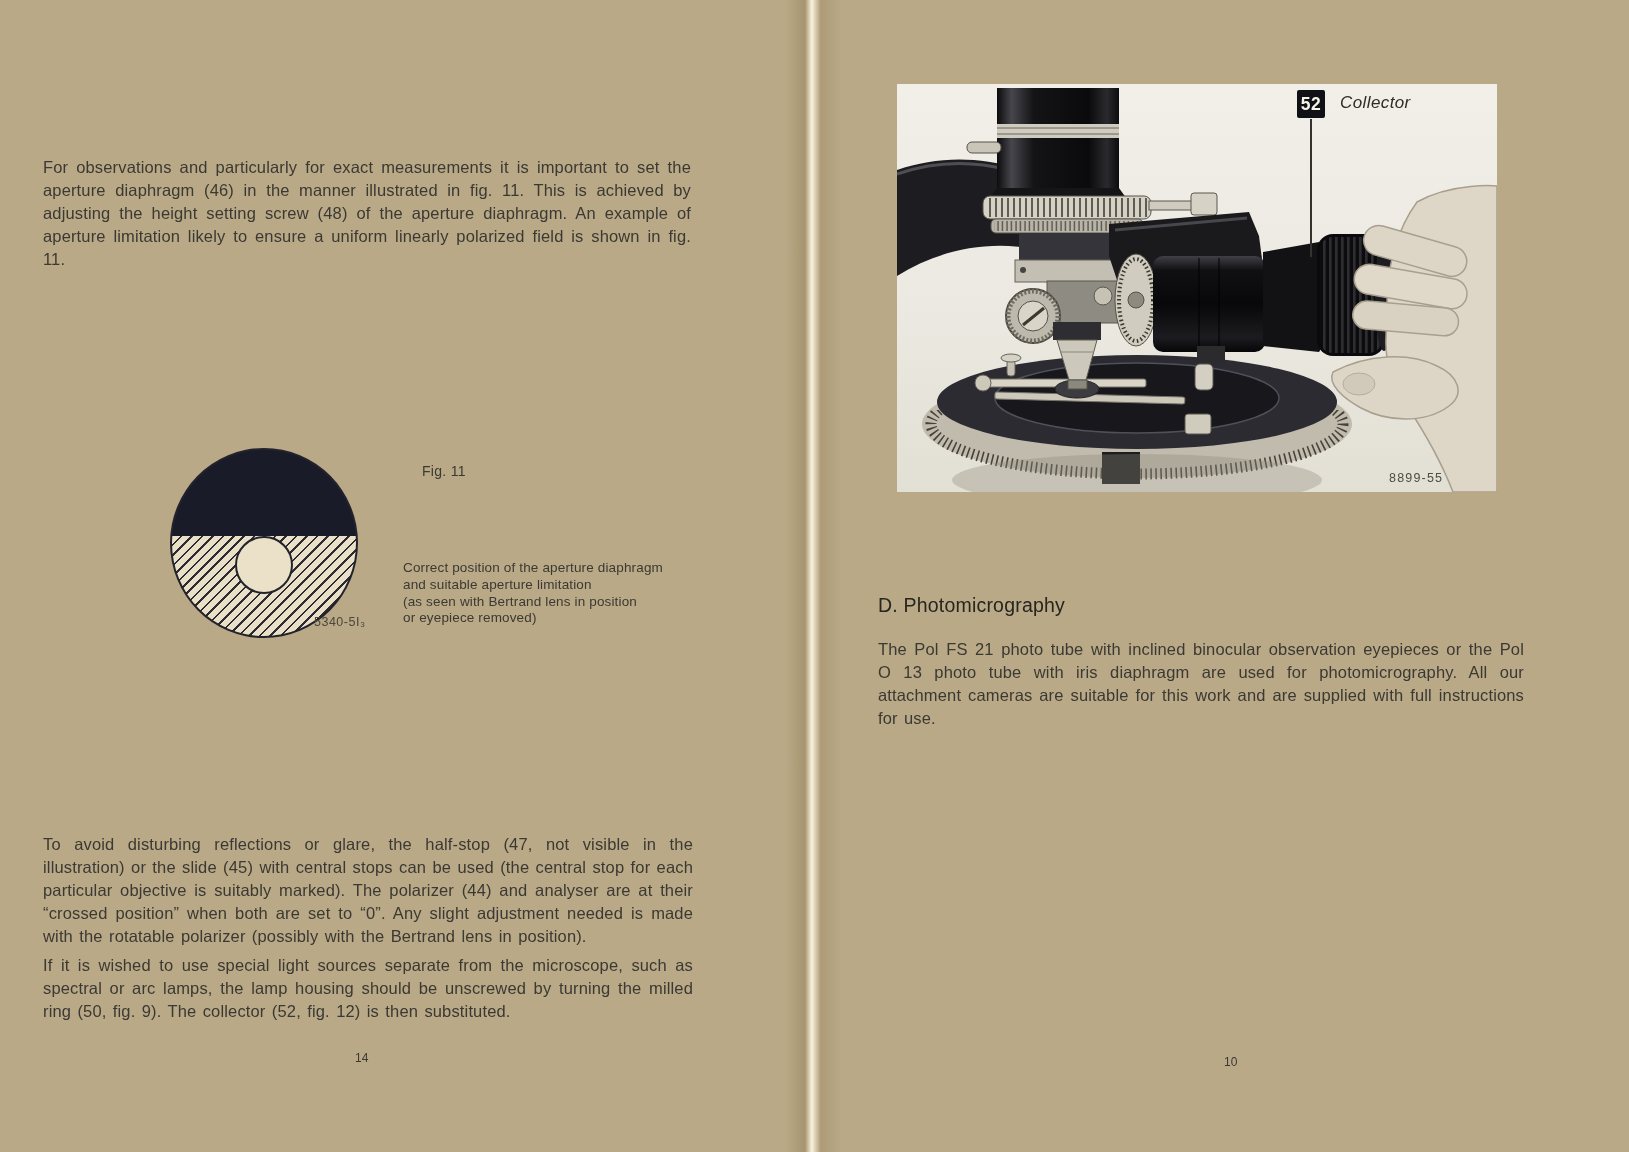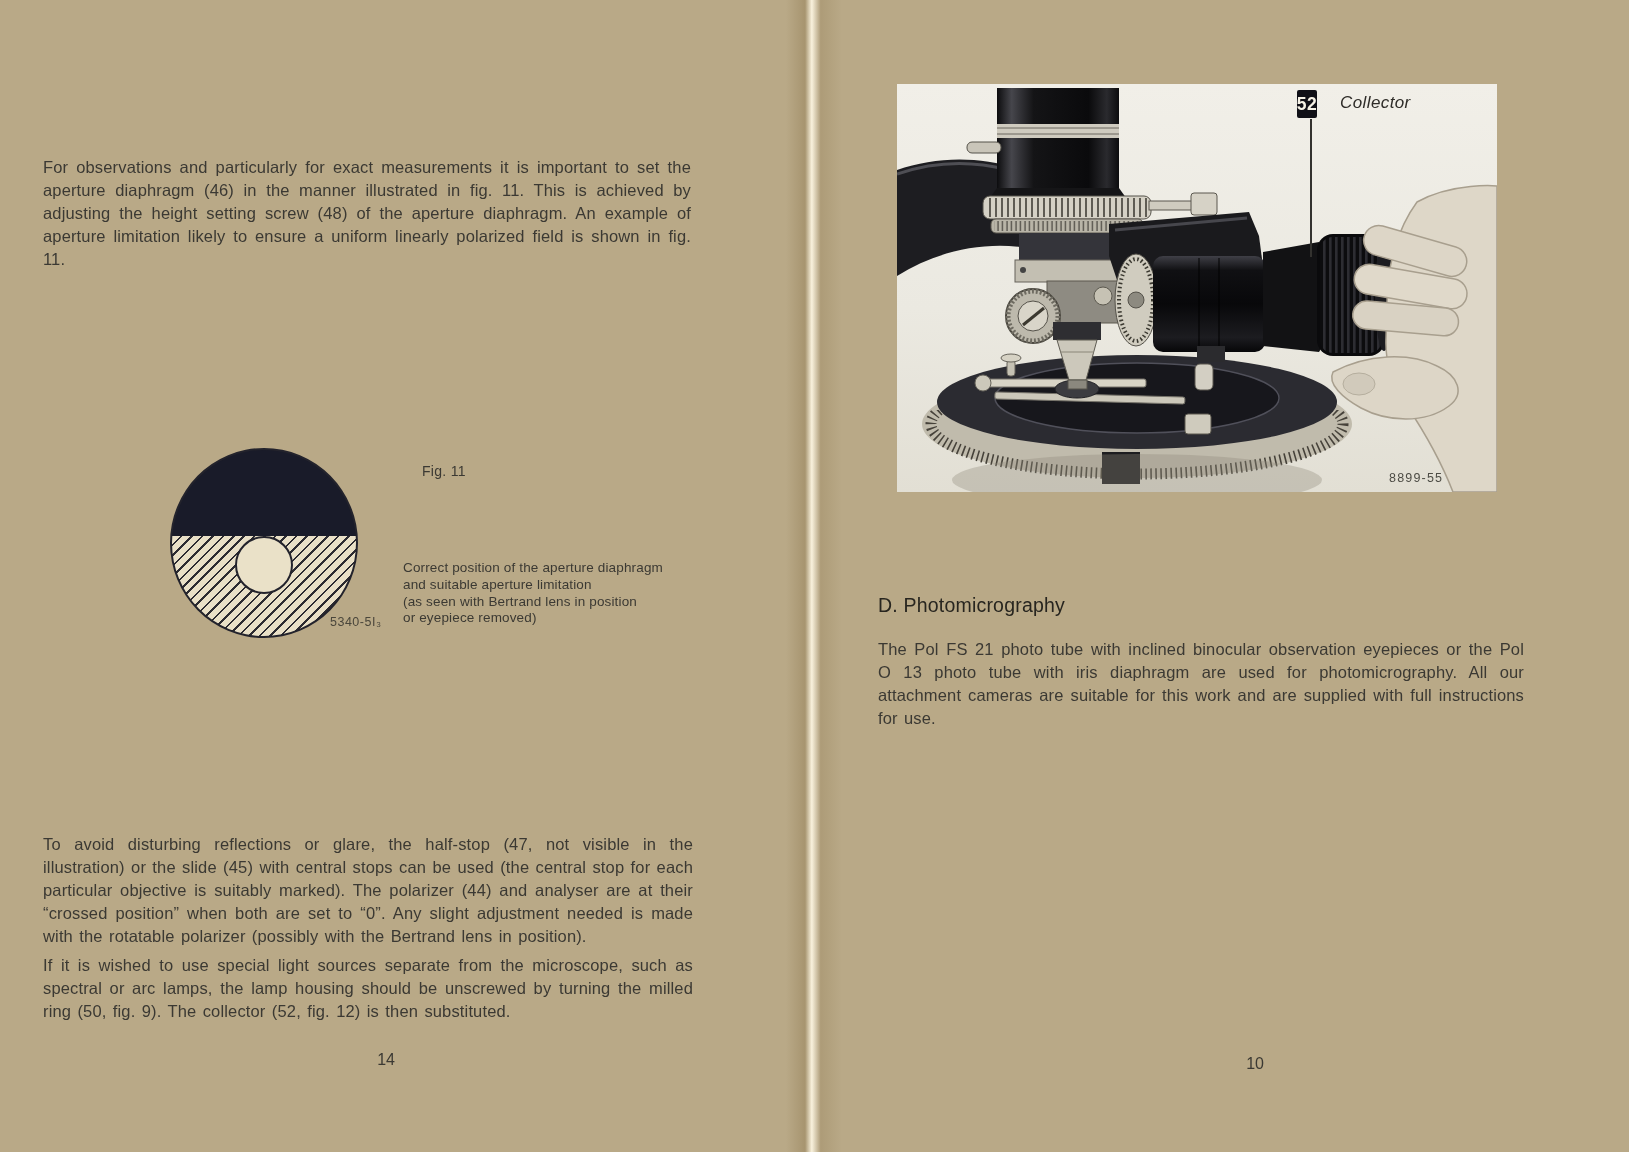--- a/index.html
+++ b/index.html
@@ -14,47 +14,47 @@
       linear-gradient(90deg,#eae1c6 0%,#e9e0c5 44%,#dyellow 0%,#dccfae 48.9%,#f8f1dc 49.7%,#ece3cb 51%,#ece4cd 96%,#e7ddc2 100%);
   }
   .fold{
     position:absolute;top:0;bottom:0;left:786px;width:56px;pointer-events:none;
     background:linear-gradient(90deg, rgba(120,95,50,0) 0%, rgba(120,95,50,.28) 34%, #f9f2dd 46%, rgba(120,95,50,.18) 62%, rgba(120,95,50,0) 100%);
   }
   .para{
     position:absolute;text-align:justify;
     font-size:16.5px;line-height:22.9px;letter-spacing:.15px;word-spacing:1.6px;color:#3b3933;
   }
-  .pagenum{position:absolute;font-size:16px;color:#3b3933;width:40px;text-align:right;}
+  .pagenum{position:absolute;font-size:12px;color:#3b3933;width:40px;text-align:left;}
   
   .fig-circle{
     position:absolute;left:170px;top:448px;width:188px;height:190px;border-radius:50%;
     border:2px solid #23232c;box-sizing:border-box;overflow:hidden;
     background:
       linear-gradient(180deg,#191b29 0%,#191b29 46.5%,rgba(0,0,0,0) 46.5%),
       repeating-linear-gradient(135deg,#2c2b31 0px,#2c2b31 1.8px,#e9e0c7 1.8px,#e9e0c7 7.4px);
   }
   .fig-inner{
     position:absolute;left:63px;top:86px;width:58px;height:58px;border-radius:50%;
     background:#eae1c8;border:2px solid #23232c;box-sizing:border-box;
   }
   .fig-label{position:absolute;left:402px;top:463px;font-size:14px;color:#3b3933;letter-spacing:.3px;margin-left:20px;}
   .fig-caption{
     position:absolute;left:403px;top:560px;width:290px;font-size:13.5px;line-height:16.8px;
     color:#3b3933;white-space:pre-line;letter-spacing:.15px;
   }
-  .fig-plate{position:absolute;left:314px;top:615px;font-size:12.5px;color:#4a463b;letter-spacing:.5px;margin-left:16px;}
+  .fig-plate{position:absolute;left:314px;top:615px;font-size:12.5px;color:#4a463b;letter-spacing:.5px;}
   
   .photo{
     position:absolute;left:897px;top:84px;width:600px;height:408px;overflow:hidden;
     background:linear-gradient(180deg,#f1efe8 0%,#ebe9e1 55%,#e2dfd4 100%);
   }
   .photo svg{position:absolute;left:0;top:0;}
   .callout-badge{
-    position:absolute;left:400px;top:6px;width:20px;height:28px;background:#101017;color:#f6f2e6;
+    position:absolute;left:400px;top:6px;width:28px;height:28px;background:#101017;color:#f6f2e6;
     font-size:17.5px;font-weight:bold;display:flex;align-items:center;justify-content:center;
     border-radius:2px;letter-spacing:.5px;
   }
   .callout-line{position:absolute;left:413px;top:35px;width:2px;height:138px;background:#33322f;}
   .callout-label{position:absolute;left:443px;top:9px;font-size:17px;font-style:italic;color:#2e2c28;letter-spacing:.4px;}
   .photo-plate{position:absolute;left:492px;top:387px;font-size:12.5px;color:#4d4c45;letter-spacing:1.2px;}
   .heading{position:absolute;left:878px;top:594px;font-size:19.5px;font-weight:normal;color:#27251f;letter-spacing:.2px;}
 </style>
 </head>
 <body>

